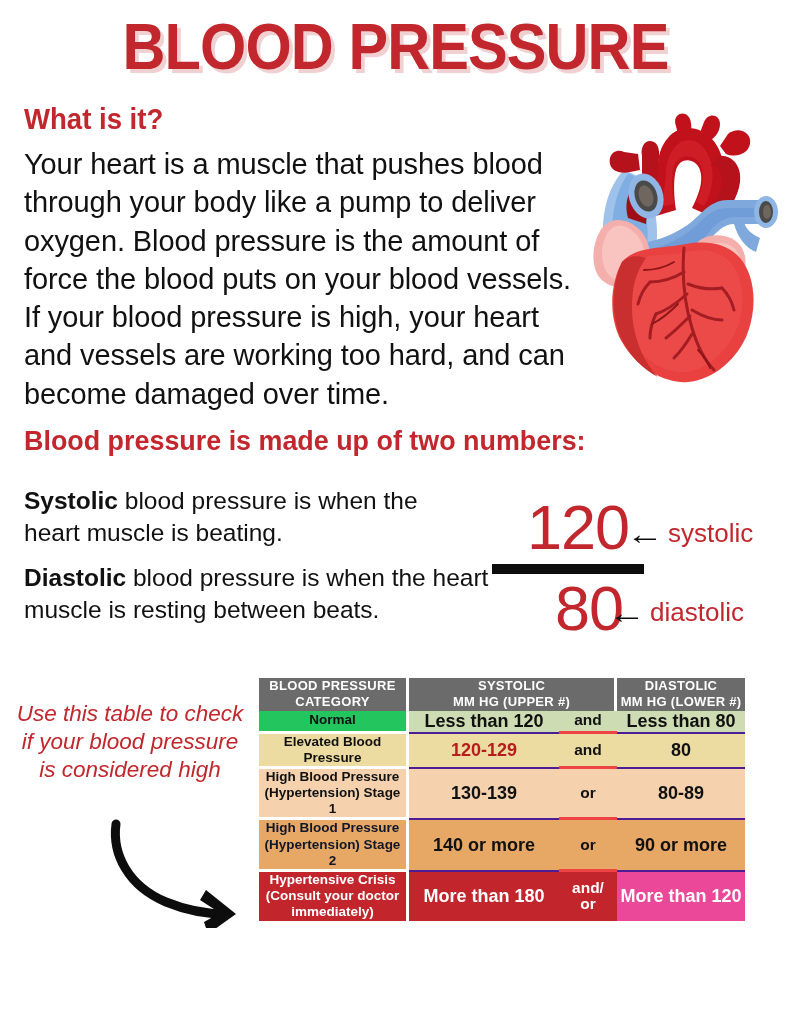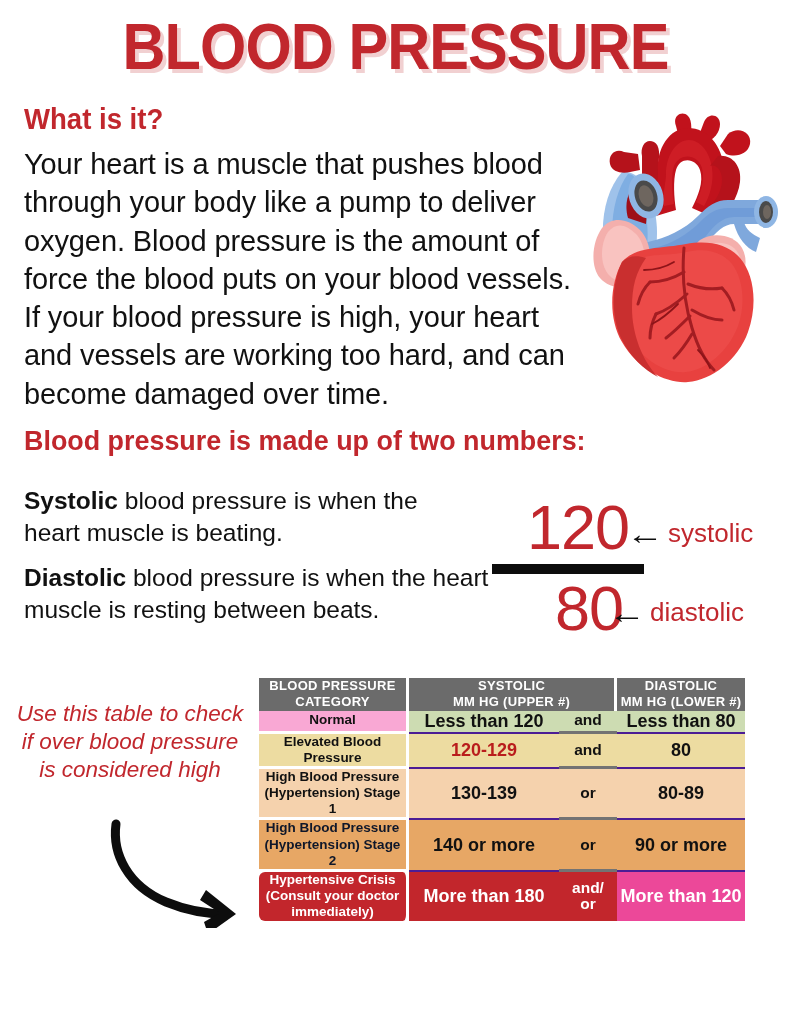--- a/index.html
+++ b/index.html
@@ -207,21 +207,21 @@
   .val-cell {
     font-size: 18px;
     font-weight: bold;
     padding: 6px 2px;
     border-bottom: 2px solid #4c1d95;
   }
   .op-cell {
     font-size: 15.5px;
     font-weight: bold;
     padding: 6px 2px;
-    border-bottom: 3px solid #737373;
+    border-bottom: 3px solid #ef4444;
     line-height: 1.05;
   }
   tr.row-last .cat-cell,
   tr.row-last .val-cell,
   tr.row-last .op-cell { border-bottom: none; }
 </style>
 </head>
 <body>
 
 <div id="main-title">BLOOD PRESSURE</div>
@@ -310,21 +310,21 @@
 <div class="bp-arrow-row" id="systolic-callout">
   <span class="arrow-left-glyph">←</span>
   <span class="callout-label">systolic</span>
 </div>
 
 <div class="bp-arrow-row" id="diastolic-callout">
   <span class="arrow-left-glyph">←</span>
   <span class="callout-label">diastolic</span>
 </div>
 
-<div id="table-note">Use this table to check if over blood pressure is considered high</div>
+<div id="table-note">Use this table to check if your blood pressure is considered high</div>
 
 <div id="curved-arrow">
   <svg viewBox="0 0 150 110" width="150" height="110">
     <path d="M8 6 C4 36 20 68 58 84 C80 93 100 96 118 96" stroke="#0d0d0d" stroke-width="9" fill="none" stroke-linecap="round"></path>
     <path d="M98 72 L128 96 L100 116 L96 104 L112 95 L92 82 Z" fill="#0d0d0d"></path>
   </svg>
 </div>
 
 <table id="bp-table">
   <colgroup>
@@ -341,21 +341,21 @@
         <div>MM HG (UPPER #)</div>
       </th>
       <th class="th-cell last">
         <div>DIASTOLIC</div>
         <div>MM HG (LOWER #)</div>
       </th>
     </tr>
   </thead>
   <tbody id="table-body">
       <tr>
-        <td class="cat-cell" style="background: #f9a8d4; color: rgb(17, 17, 17);">Normal</td>
+        <td class="cat-cell" style="background: #22c55e; color: rgb(17, 17, 17);">Normal</td>
         <td class="val-cell" style="background: rgb(205, 220, 178); color: rgb(17, 17, 17);">Less than 120</td>
         <td class="op-cell" style="background: rgb(205, 220, 178); color: rgb(17, 17, 17);">and</td>
         <td class="val-cell" style="background: rgb(205, 220, 178); color: rgb(17, 17, 17);">Less than 80</td>
       </tr>
       <tr>
         <td class="cat-cell" style="background: rgb(237, 220, 161); color: rgb(17, 17, 17);">Elevated Blood Pressure</td>
         <td class="val-cell" style="background: rgb(237, 220, 161); color: #b91c1c;">120-129</td>
         <td class="op-cell" style="background: rgb(237, 220, 161); color: rgb(17, 17, 17);">and</td>
         <td class="val-cell" style="background: rgb(237, 220, 161); color: rgb(17, 17, 17);">80</td>
       </tr>
@@ -365,21 +365,21 @@
         <td class="op-cell" style="background: rgb(245, 210, 173); color: rgb(17, 17, 17);">or</td>
         <td class="val-cell" style="background: rgb(245, 210, 173); color: rgb(17, 17, 17);">80-89</td>
       </tr>
       <tr>
         <td class="cat-cell" style="background: rgb(231, 167, 101); color: #0f172a;">High Blood Pressure (Hypertension) Stage 2</td>
         <td class="val-cell" style="background: rgb(231, 167, 101); color: rgb(17, 17, 17);">140 or more</td>
         <td class="op-cell" style="background: rgb(231, 167, 101); color: rgb(17, 17, 17);">or</td>
         <td class="val-cell" style="background: rgb(231, 167, 101); color: rgb(17, 17, 17);">90 or more</td>
       </tr>
       <tr class="row-last">
-        <td class="cat-cell" style="background: rgb(194, 38, 44); color: rgb(255, 255, 255); border-radius: 6px;">Hypertensive Crisis (Consult your doctor immediately)</td>
+        <td class="cat-cell" style="background: rgb(194, 38, 44); color: rgb(255, 255, 255);">Hypertensive Crisis (Consult your doctor immediately)</td>
         <td class="val-cell" style="background: rgb(194, 38, 44); color: rgb(255, 255, 255);">More than 180</td>
         <td class="op-cell" style="background: rgb(194, 38, 44); color: rgb(255, 255, 255);">
           <div>and/</div>
           <div>or</div>
         </td>
         <td class="val-cell" style="background: #ec4899; color: rgb(255, 255, 255);">More than 120</td>
       </tr>
     </tbody>
 </table>
 

